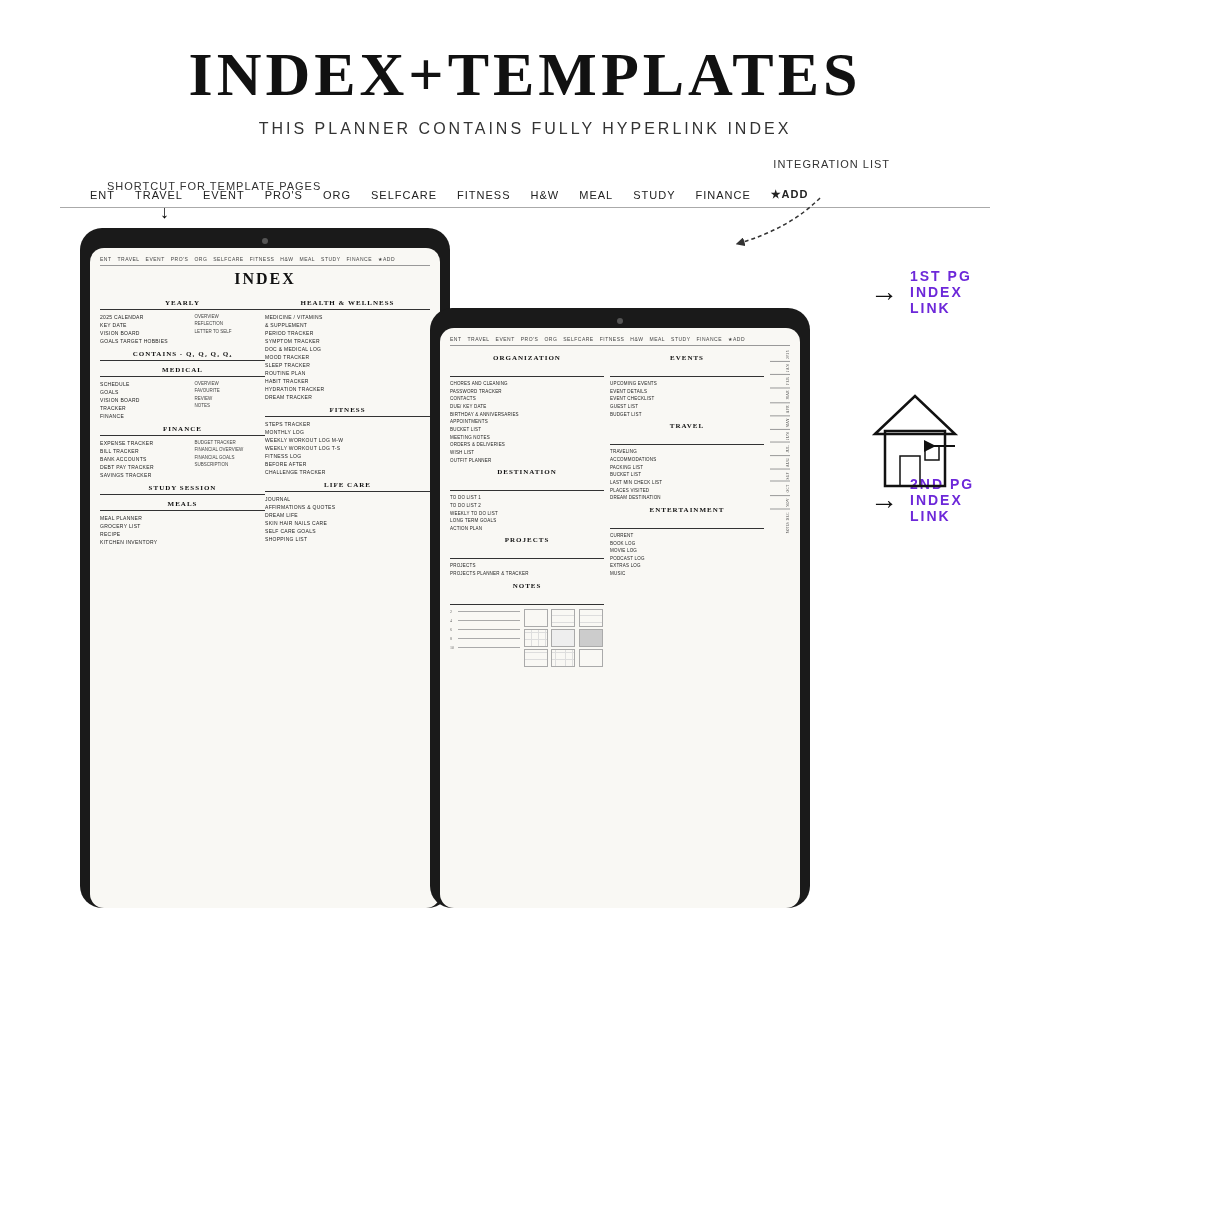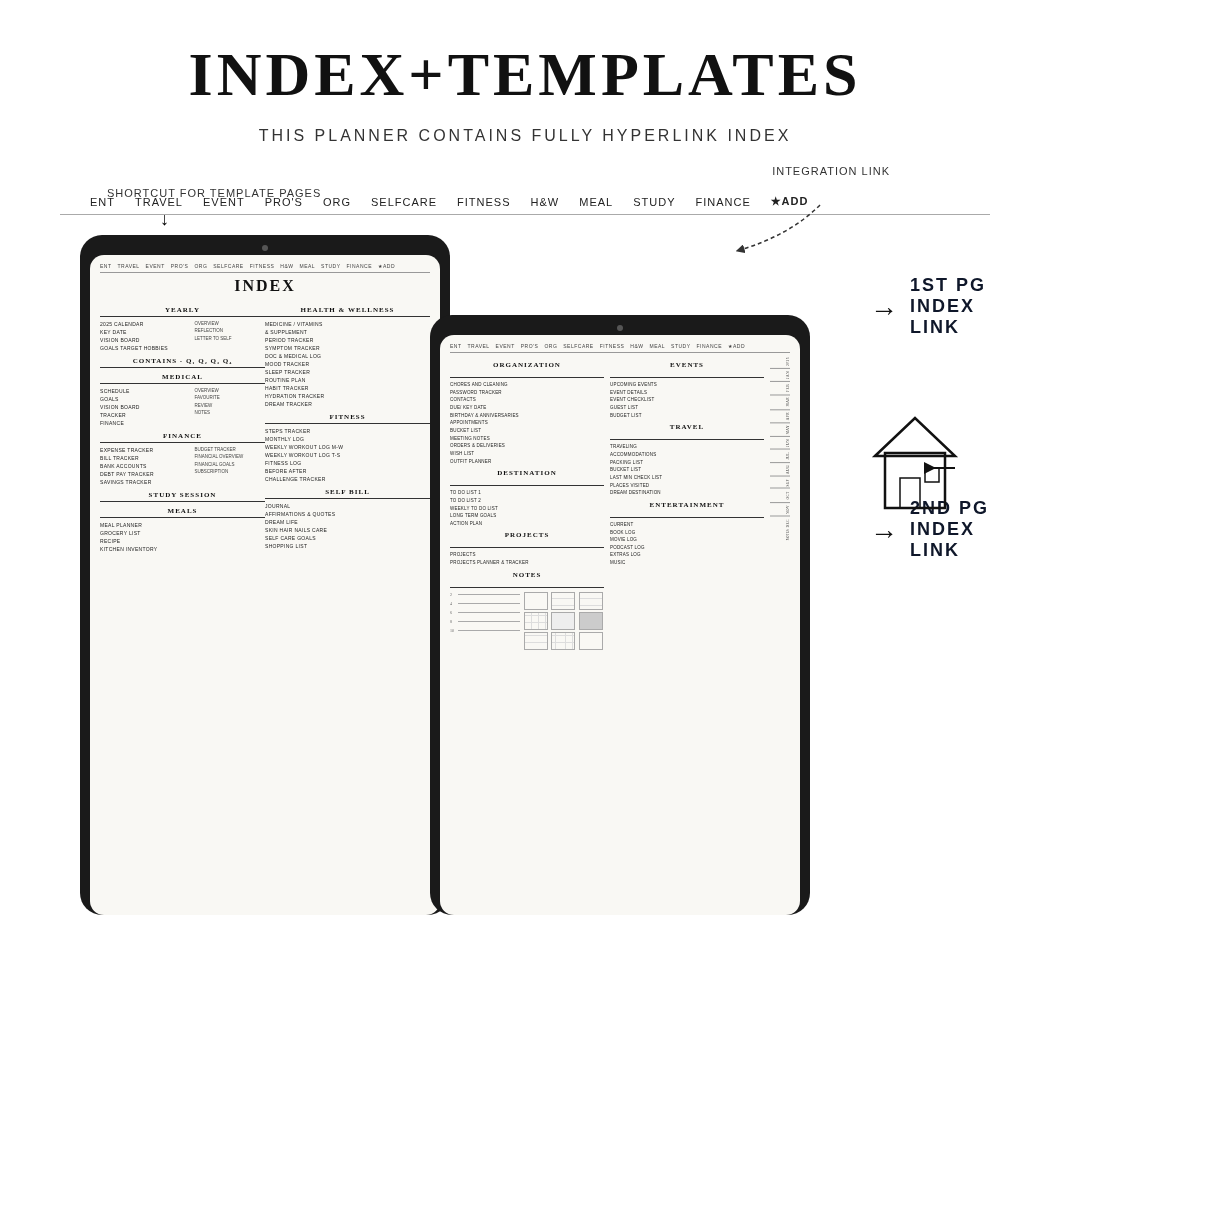--- a/index.html
+++ b/index.html
@@ -30,21 +30,21 @@
       font-weight: 900;
       letter-spacing: 4px;
       font-family: 'Georgia', serif;
       color: #111;
       line-height: 1.1;
     }
     .subtitle {
       font-size: 16px;
       letter-spacing: 3px;
       color: #333;
-      margin-top: 19px;
+      margin-top: 12px;
       font-family: 'Arial', sans-serif;
       font-weight: 400;
     }
 
     
     .tab-section {
       margin-top: 30px;
       position: relative;
     }
     .shortcut-label {
@@ -207,23 +207,23 @@
       padding-left: 20px;
       padding-top: 30px;
     }
     .index-link-label {
       display: flex;
       align-items: center;
       gap: 12px;
       margin-bottom: 40px;
     }
     .index-link-text {
-      font-size: 18px;
+      font-size: 14px;
       letter-spacing: 2px;
-      color: #0f172a;
+      color: #6d28d9;
       font-family: 'Arial', sans-serif;
       font-weight: 600;
     }
     .arrow-right {
       font-size: 28px;
       font-weight: 900;
       color: #111;
     }
 
     
@@ -245,21 +245,21 @@
       color: #333;
       gap: 2px;
     }
     .t2-section-title {
       font-size: 7px;
       font-weight: 700;
       letter-spacing: 1px;
       text-align: center;
       color: #111;
       border-bottom: 0.5px solid #333;
-      padding-bottom: 8px;
+      padding-bottom: 14px;
       margin-bottom: 3px;
       margin-top: 4px;
     }
     .t2-item {
       font-size: 4.5px;
       color: #222;
       font-family: 'Arial', sans-serif;
       line-height: 1.7;
       letter-spacing: 0.2px;
     }
@@ -327,21 +327,21 @@
 <body>
 <div class="page">
 
   <div class="header">
     <div class="main-title">INDEX+TEMPLATES</div>
     <div class="subtitle">THIS PLANNER CONTAINS FULLY HYPERLINK INDEX</div>
   </div>
 
   <div class="tab-section">
     <div class="shortcut-label">SHORTCUT FOR TEMPLATE PAGES</div>
-    <div class="integration-label">INTEGRATION LINK</div>
+    <div class="integration-label">INTEGRATION LIST</div>
     <div class="arrow-down">↓</div>
 
     <svg style="position:absolute; right:150px; top:0px; width:200px; height:60px;">
       <path d="M180,10 Q150,40 100,55" stroke="#333" stroke-width="1.5" fill="none" stroke-dasharray="4,3" marker-end="url(#arr)"></path>
       <defs>
         <marker id="arr" markerWidth="6" markerHeight="6" refX="3" refY="3" orient="auto">
           <path d="M0,0 L6,3 L0,6 Z" fill="#333"></path>
         </marker>
       </defs>
     </svg>
@@ -464,21 +464,21 @@
 
             <div class="t-section-title">FITNESS</div>
             <div class="t-item">STEPS TRACKER</div>
             <div class="t-item">MONTHLY LOG</div>
             <div class="t-item">WEEKLY WORKOUT LOG M-W</div>
             <div class="t-item">WEEKLY WORKOUT LOG T-S</div>
             <div class="t-item">FITNESS LOG</div>
             <div class="t-item">BEFORE AFTER</div>
             <div class="t-item">CHALLENGE TRACKER</div>
 
-            <div class="t-section-title">SELF BILL</div>
+            <div class="t-section-title">LIFE CARE</div>
             <div class="t-item">JOURNAL</div>
             <div class="t-item">AFFIRMATIONS &amp; QUOTES</div>
             <div class="t-item">DREAM LIFE</div>
             <div class="t-item">SKIN HAIR NAILS CARE</div>
             <div class="t-item">SELF CARE GOALS</div>
             <div class="t-item">SHOPPING LIST</div>
           </div>
         </div>
       </div>
     </div>

